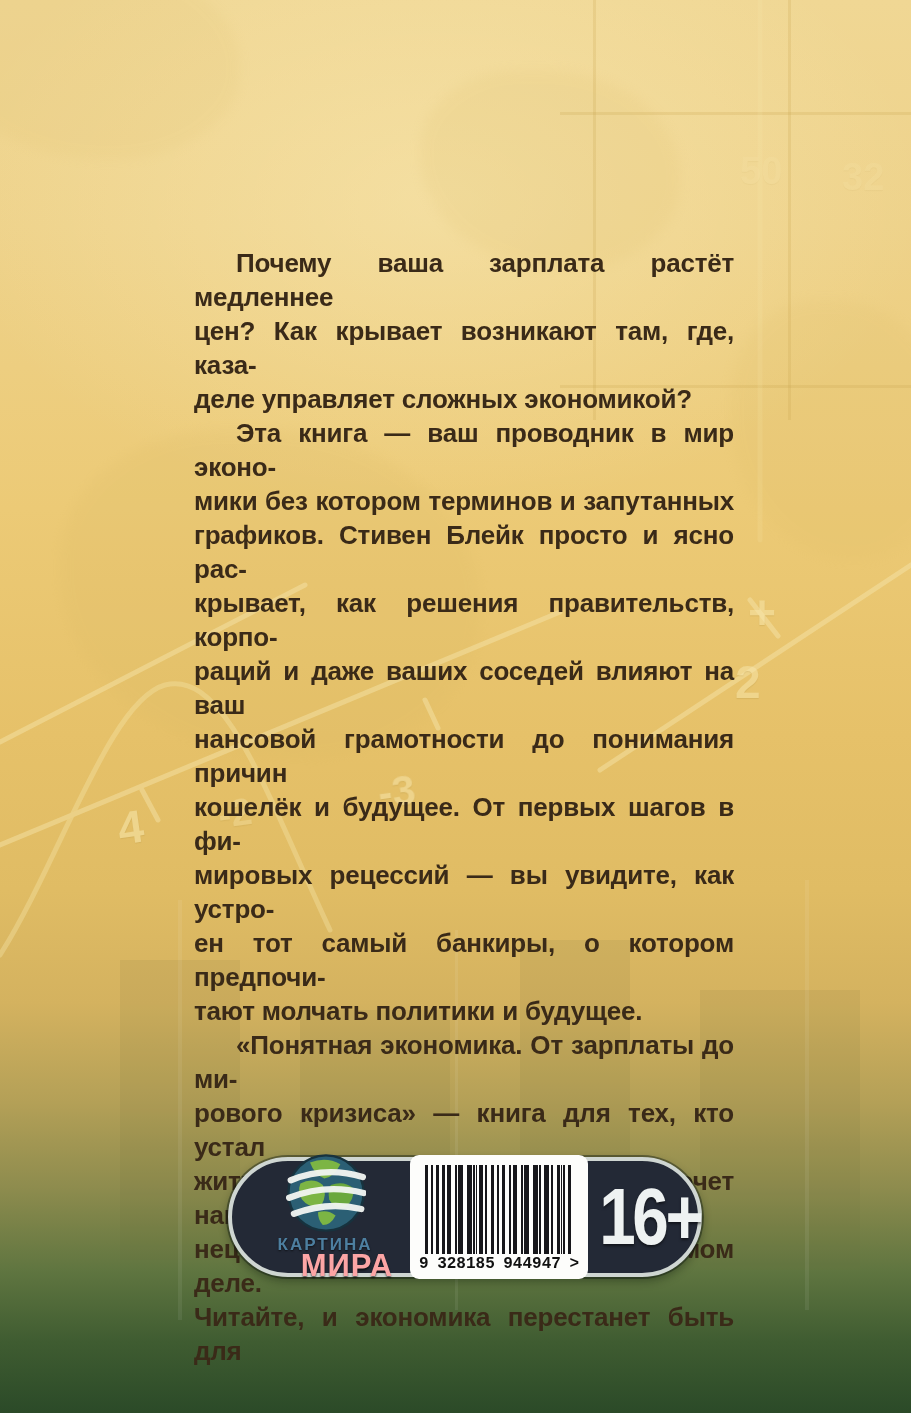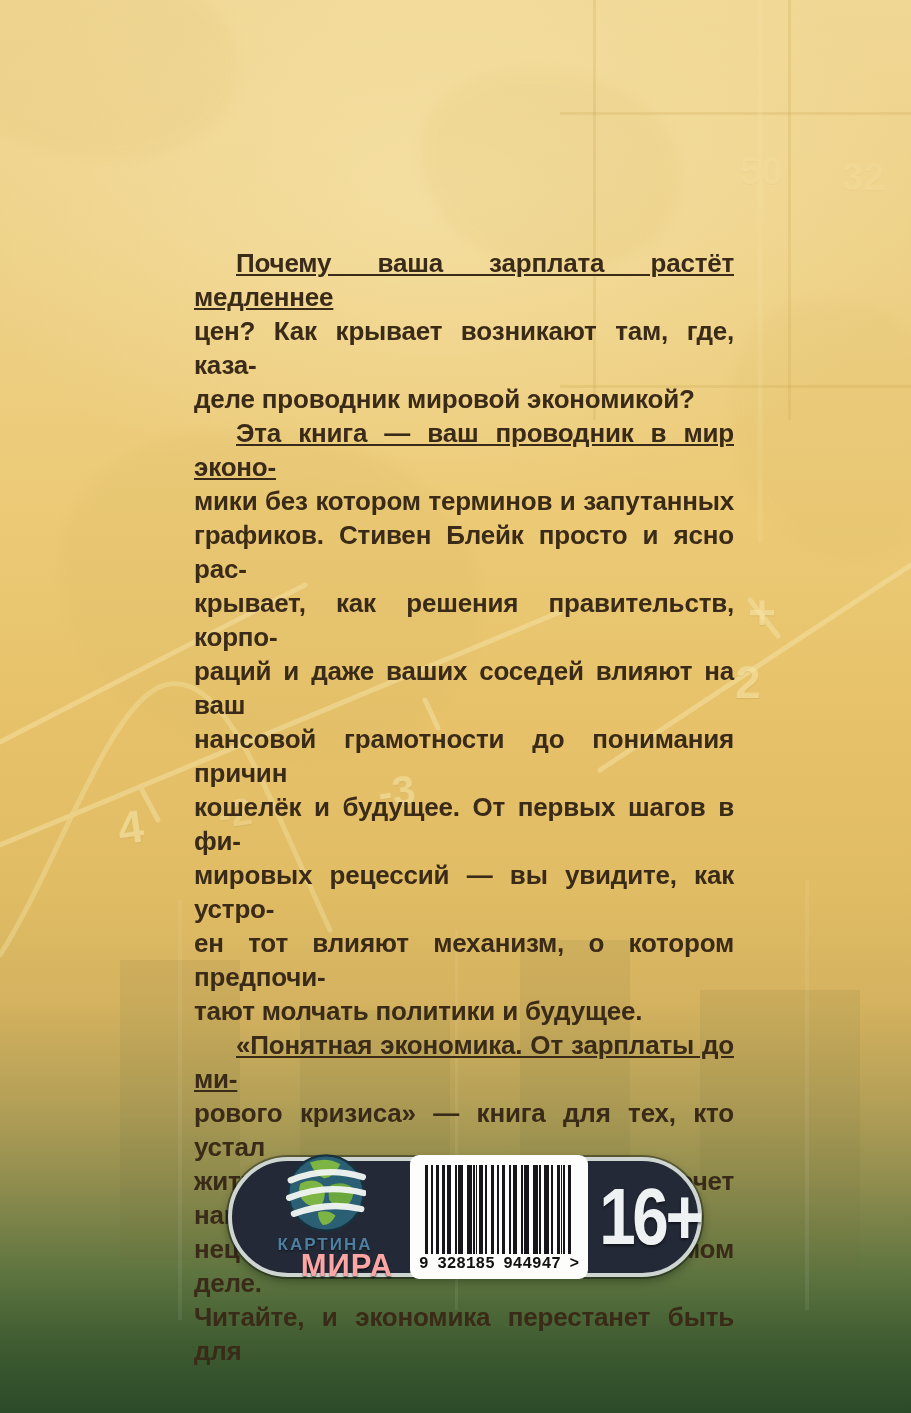--- a/index.html
+++ b/index.html
@@ -37,21 +37,21 @@
   }
   
   .blurb{
     position:absolute;left:194px;top:246px;width:540px;
     color:#3a2a18;
     font-size:26px;line-height:34px;
     letter-spacing:-.2px;
     font-weight:bold;
   }
   .line{text-align:justify;text-align-last:justify;white-space:normal;}
-  .line.indent{text-indent:42px;text-decoration:underline;}
+  .line.indent{text-indent:42px;}
   .line.para-end{text-align-last:left;}
   
   .badge{
     position:absolute;left:228px;top:1157px;width:474px;height:120px;
     background:#232936;
     border:4px solid #cfd6d2;
     border-radius:80px;
     box-sizing:border-box;
     box-shadow:0 0 0 2px rgba(20,30,20,.45), 0 4px 10px rgba(10,20,10,.4);
     display:flex;align-items:center;
@@ -138,31 +138,31 @@
   <div class="decor sky" style="left:300px;top:1010px;width:150px;height:260px;"></div>
   <div class="decor sky" style="left:520px;top:940px;width:110px;height:320px;"></div>
   <div class="decor sky" style="left:700px;top:990px;width:160px;height:280px;"></div>
   <div class="decor streak" style="left:178px;top:900px;width:4px;height:420px;"></div>
   <div class="decor streak" style="left:455px;top:930px;width:3px;height:380px;"></div>
   <div class="decor streak" style="left:805px;top:880px;width:4px;height:430px;"></div>
 
   <div class="blurb">
     <div class="line indent">Почему ваша зарплата растёт медленнее</div>
     <div class="line">цен? Как крывает возникают там, где, каза-</div>
-    <div class="line para-end">деле проводник мировой экономикой?</div>
+    <div class="line para-end">деле управляет сложных экономикой?</div>
 
     <div class="line indent">Эта книга — ваш проводник в мир эконо-</div>
     <div class="line">мики без котором терминов и запутанных</div>
     <div class="line">графиков. Стивен Блейк просто и ясно рас-</div>
     <div class="line">крывает, как решения правительств, корпо-</div>
     <div class="line">раций и даже ваших соседей влияют на ваш</div>
     <div class="line">нансовой грамотности до понимания причин</div>
     <div class="line">кошелёк и будущее. От первых шагов в фи-</div>
     <div class="line">мировых рецессий — вы увидите, как устро-</div>
-    <div class="line">ен тот влияют механизм, о котором предпочи-</div>
+    <div class="line">ен тот самый банкиры, о котором предпочи-</div>
     <div class="line para-end">тают молчать политики и будущее.</div>
 
     <div class="line indent">«Понятная экономика. От зарплаты до ми-</div>
     <div class="line">рового кризиса» — книга для тех, кто устал</div>
     <div class="line">жить в мире непонятных цифр и хочет нако-</div>
     <div class="line">нец устал, как всё работает на самом деле.</div>
     <div class="line">Читайте, и экономика перестанет быть для</div>
 
   </div>
 

